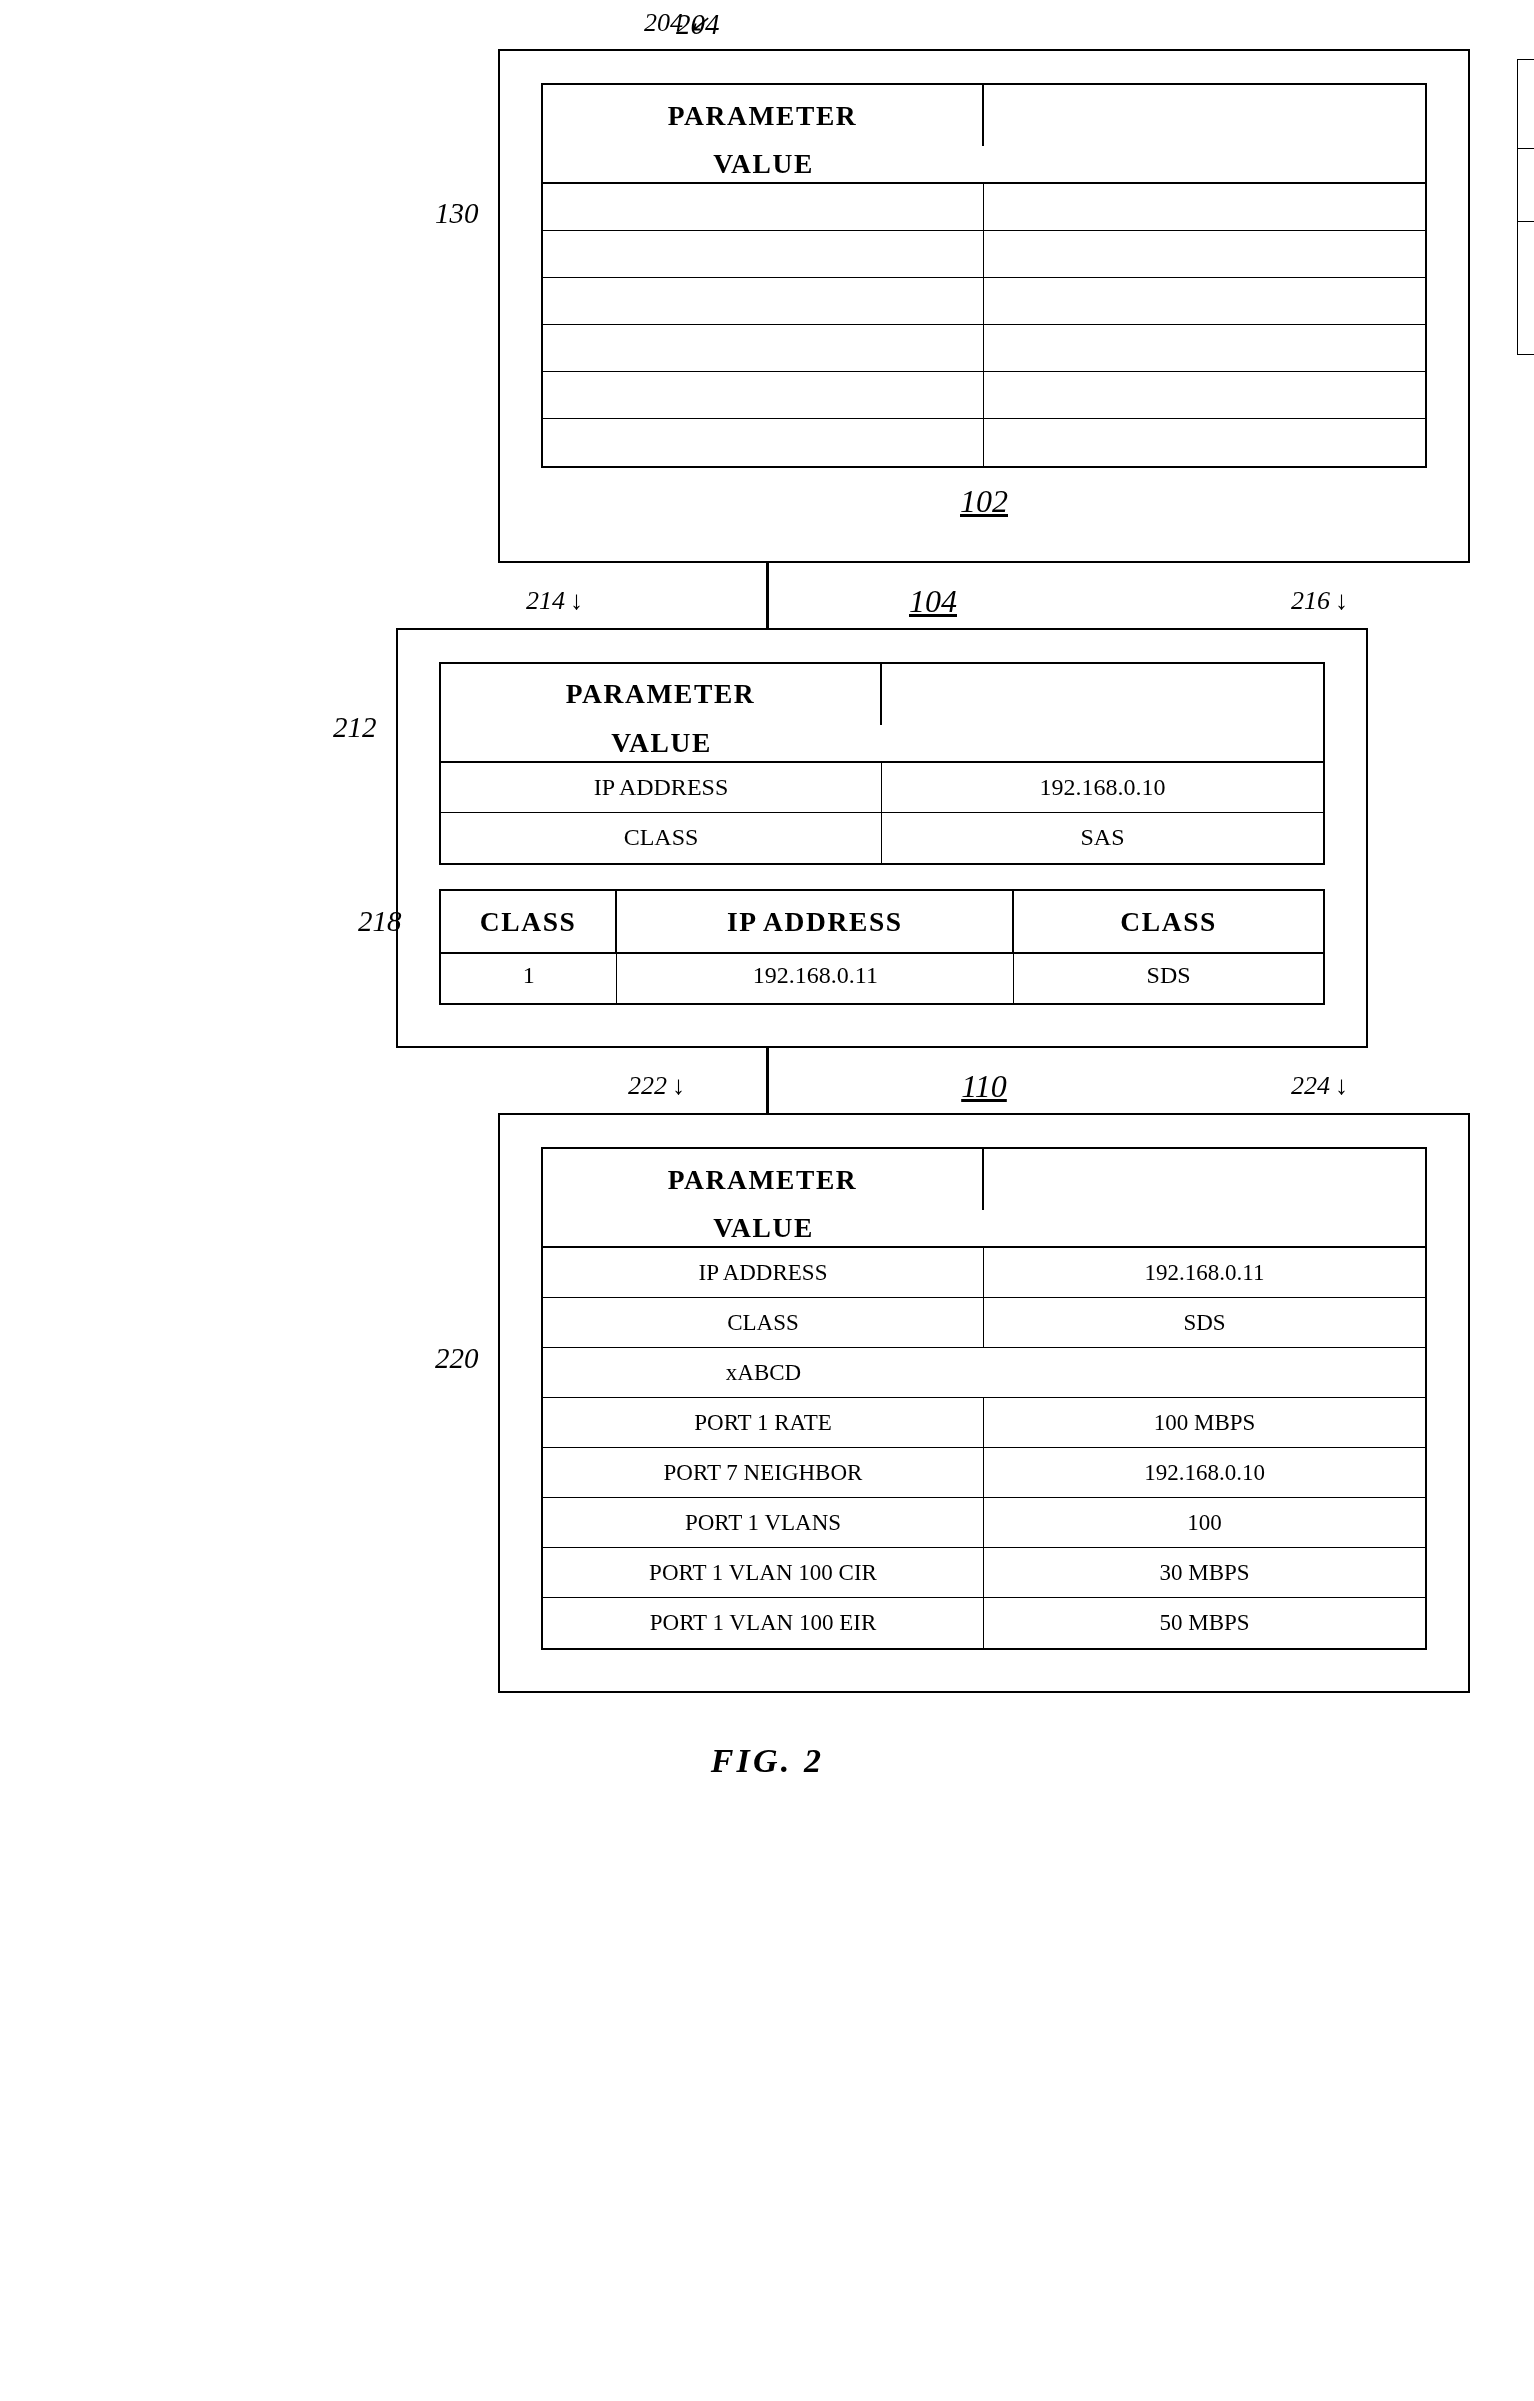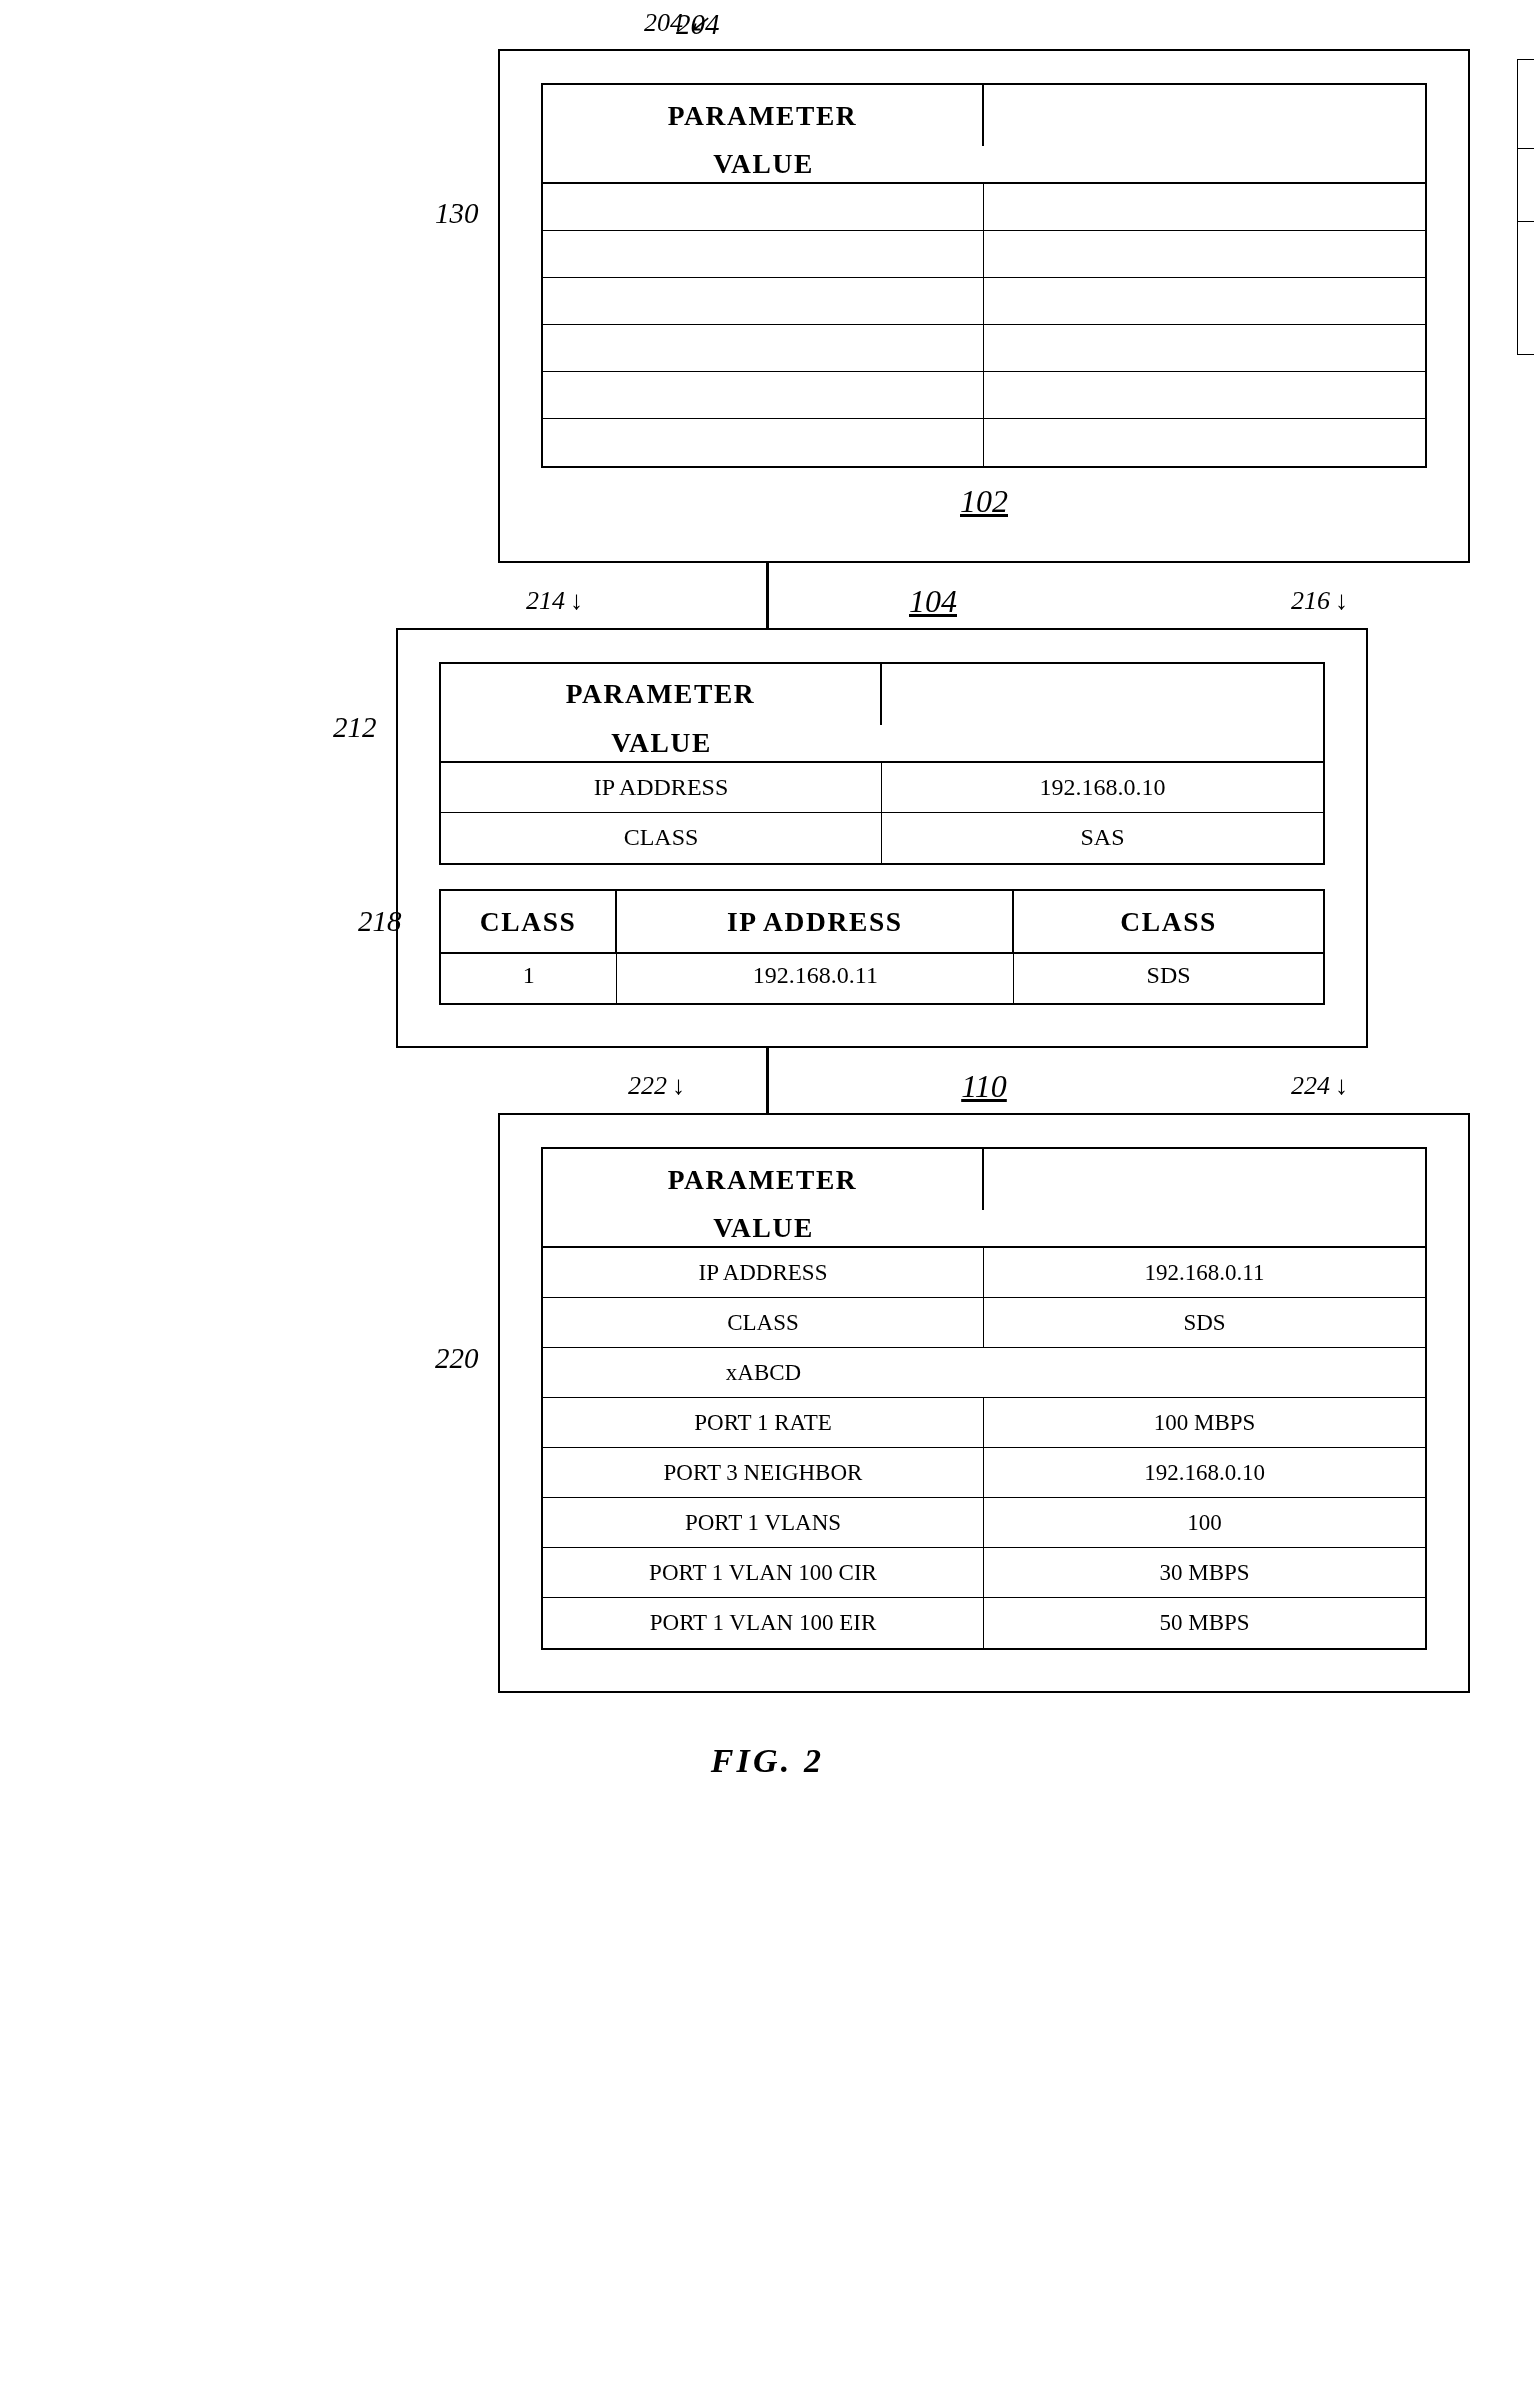--- a/index.html
+++ b/index.html
@@ -407,21 +407,21 @@
             <div class="col-value-c">SDS</div>
           </div>
           <div class="table-row-tall">
             <div class="col-value-c">xABCD</div>
           </div>
           <div class="table-row-tall">
             <div class="col-param-c">PORT  1  RATE</div>
             <div class="col-value-c">100  MBPS</div>
           </div>
           <div class="table-row-tall">
-            <div class="col-param-c">PORT  3  NEIGHBOR</div>
+            <div class="col-param-c">PORT  7  NEIGHBOR</div>
             <div class="col-value-c">192.168.0.10</div>
           </div>
           <div class="table-row-tall">
             <div class="col-param-c">PORT  1  VLANS</div>
             <div class="col-value-c">100</div>
           </div>
           <div class="table-row-tall">
             <div class="col-param-c">PORT  1  VLAN  100  CIR</div>
             <div class="col-value-c">30  MBPS</div>
           </div>

